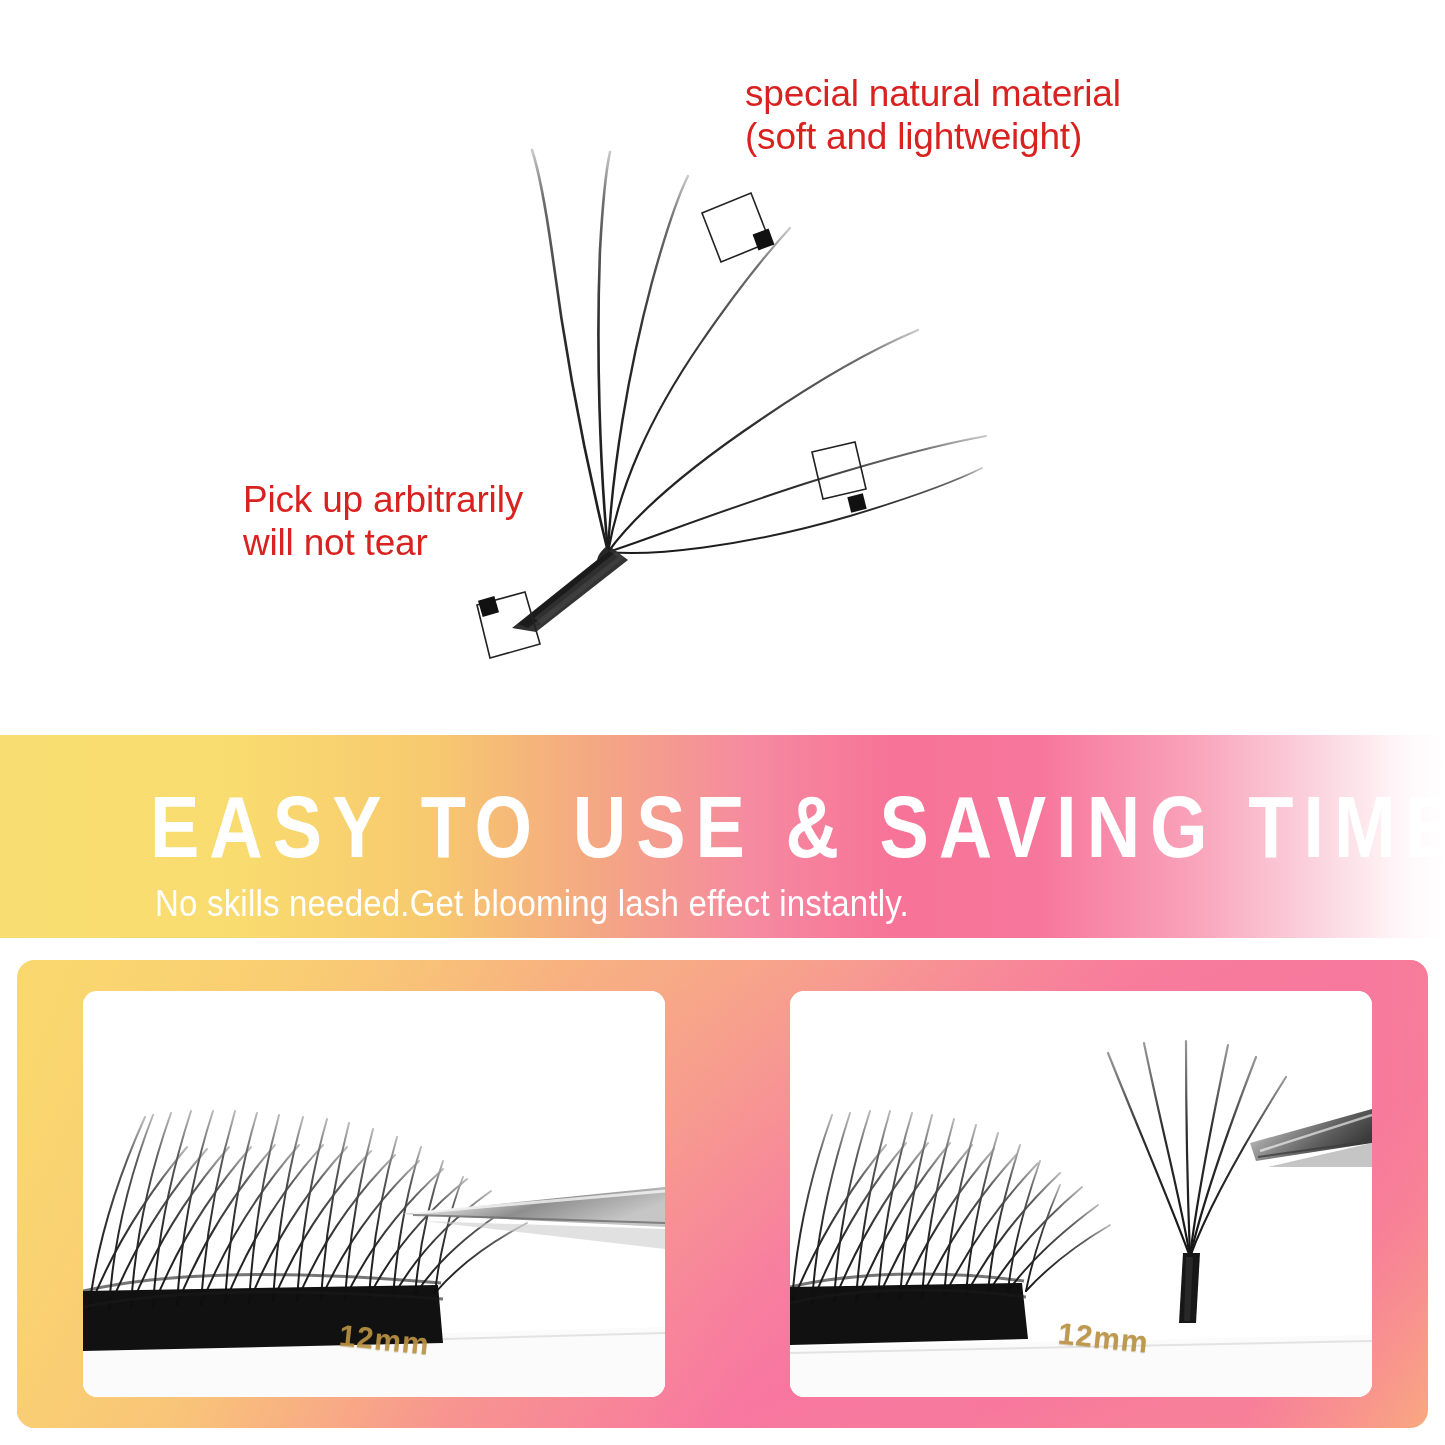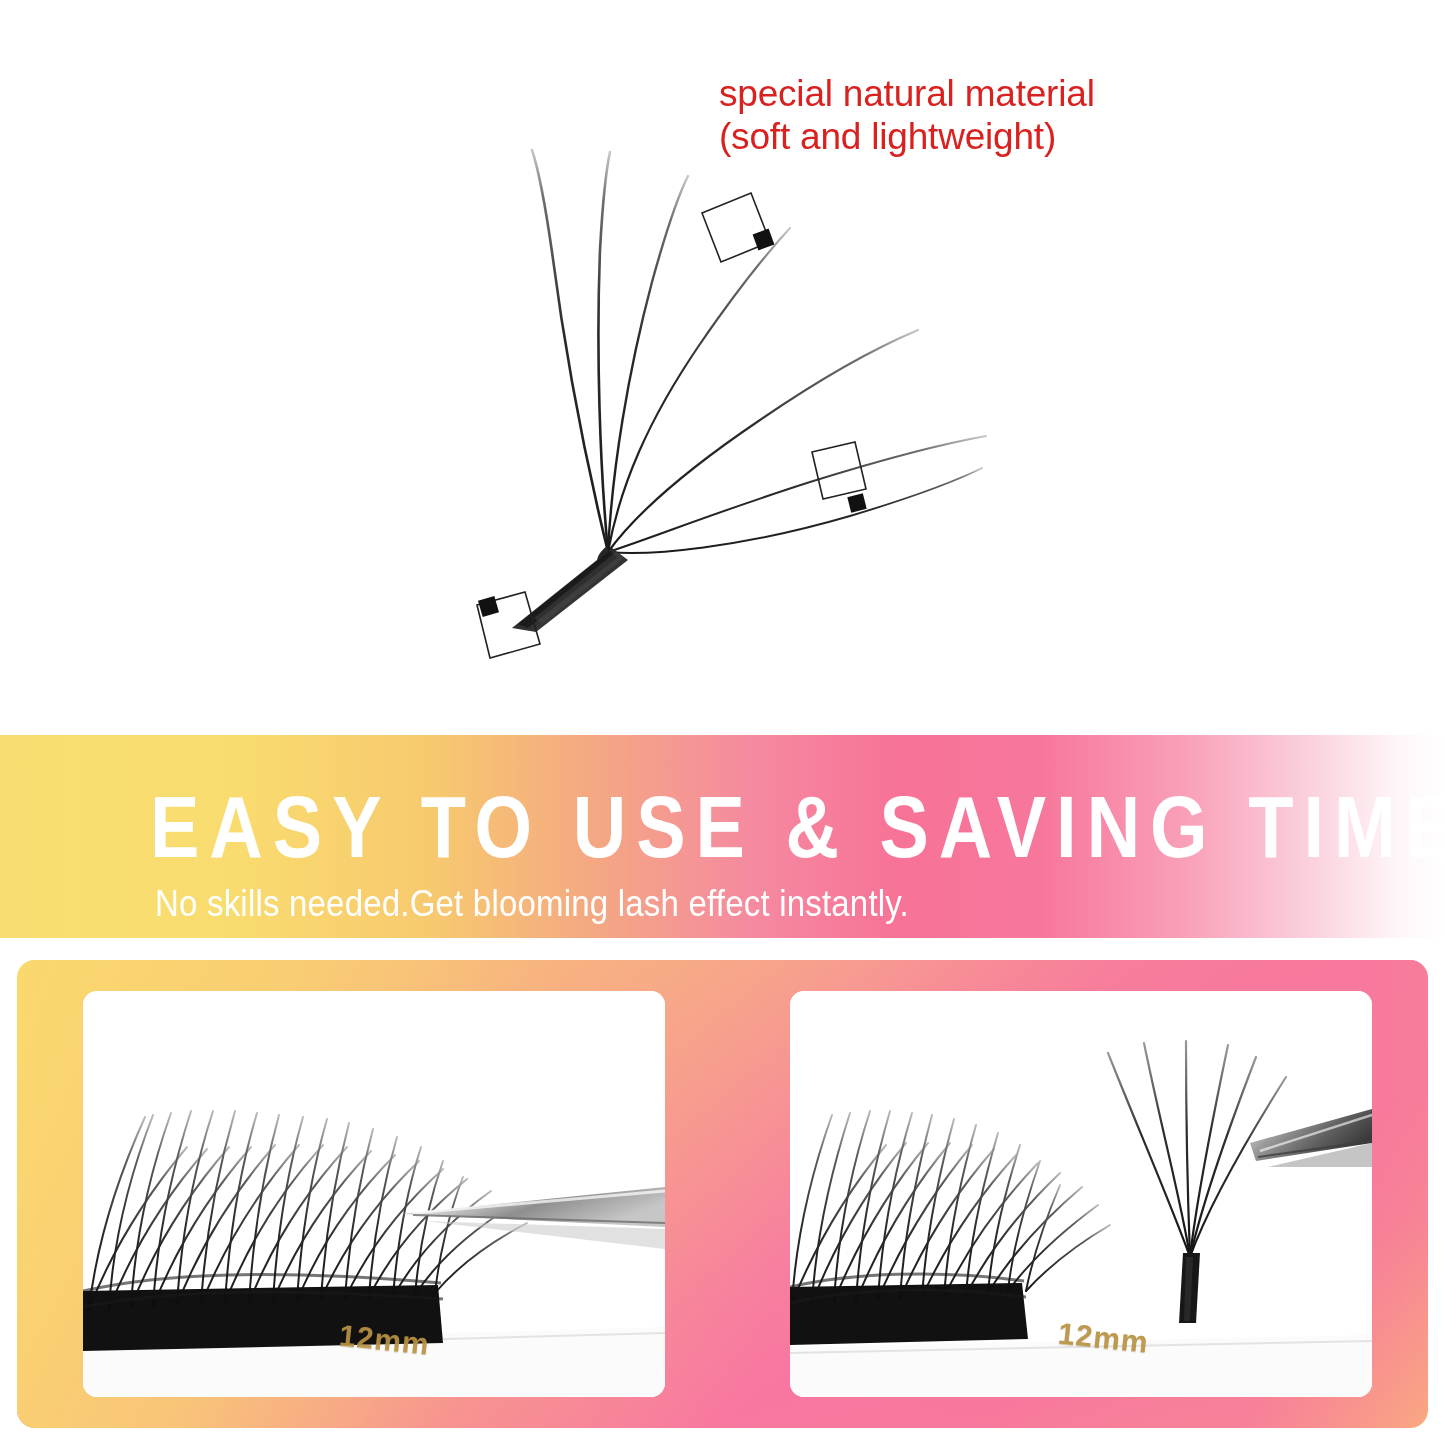--- a/index.html
+++ b/index.html
@@ -28,21 +28,21 @@
   #hero-svg { position: absolute; left: 0; top: 0; }
 
   .callout {
     position: absolute;
     color: #D9211F;
     font-size: 37px;
     line-height: 1.17;
     white-space: pre-line;
     letter-spacing: -0.2px;
   }
-  #callout-material { left: 719px; top: 72px; }
+  #callout-material { left: 745px; top: 72px; }
   #callout-pick     { left: 243px; top: 478px; }
   #callout-equi     { left: 785px; top: 555px; }
 
   
   #banner {
     position: absolute;
     left: 0; top: 735px;
     width: 1445px; height: 203px;
     background: linear-gradient(90deg,
         #F8DE72 0%,
@@ -190,20 +190,22 @@
 
       <g>
         <path d="M477 605 L 525 592 L 540 644 L 490 658 Z" fill="none" stroke="#222222" stroke-width="1.6"></path>
         <rect x="480" y="598" width="17" height="17" fill="#111111" transform="rotate(-16 488.5 606.5)"></rect>
       </g>
     </svg>
 
     <div class="callout" id="callout-material">special natural material
 (soft and lightweight)</div>
 
+    <div class="callout" id="callout-pick">Pick up arbitrarily
+will not tear</div>
 
   </div>
 
   <div id="banner">
     <div id="banner-title">EASY TO USE &amp; SAVING TIME</div>
     <div id="banner-sub">No skills needed.Get blooming lash effect instantly.</div>
   </div>
 
   <div id="panel">
     <div id="panel-overlay"></div>

